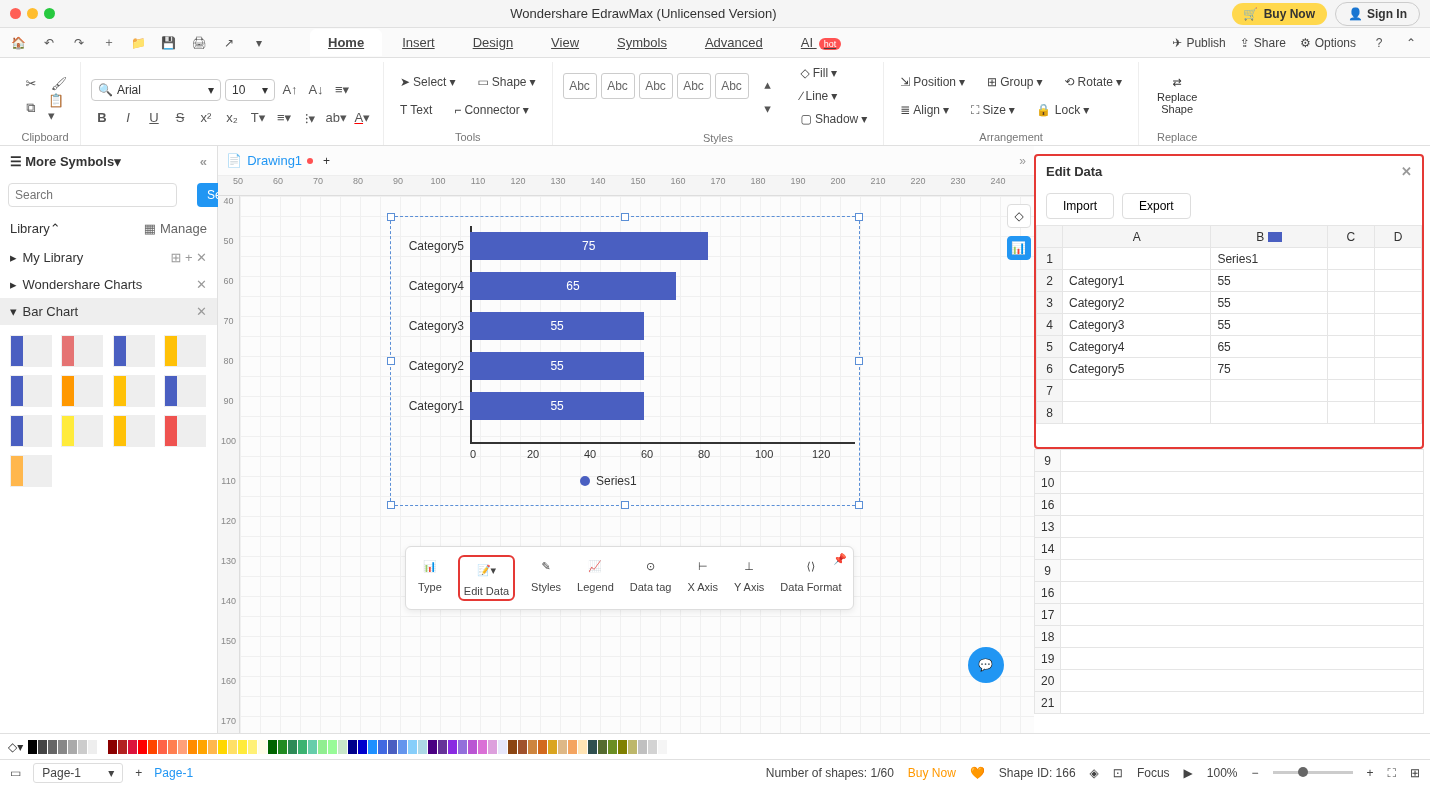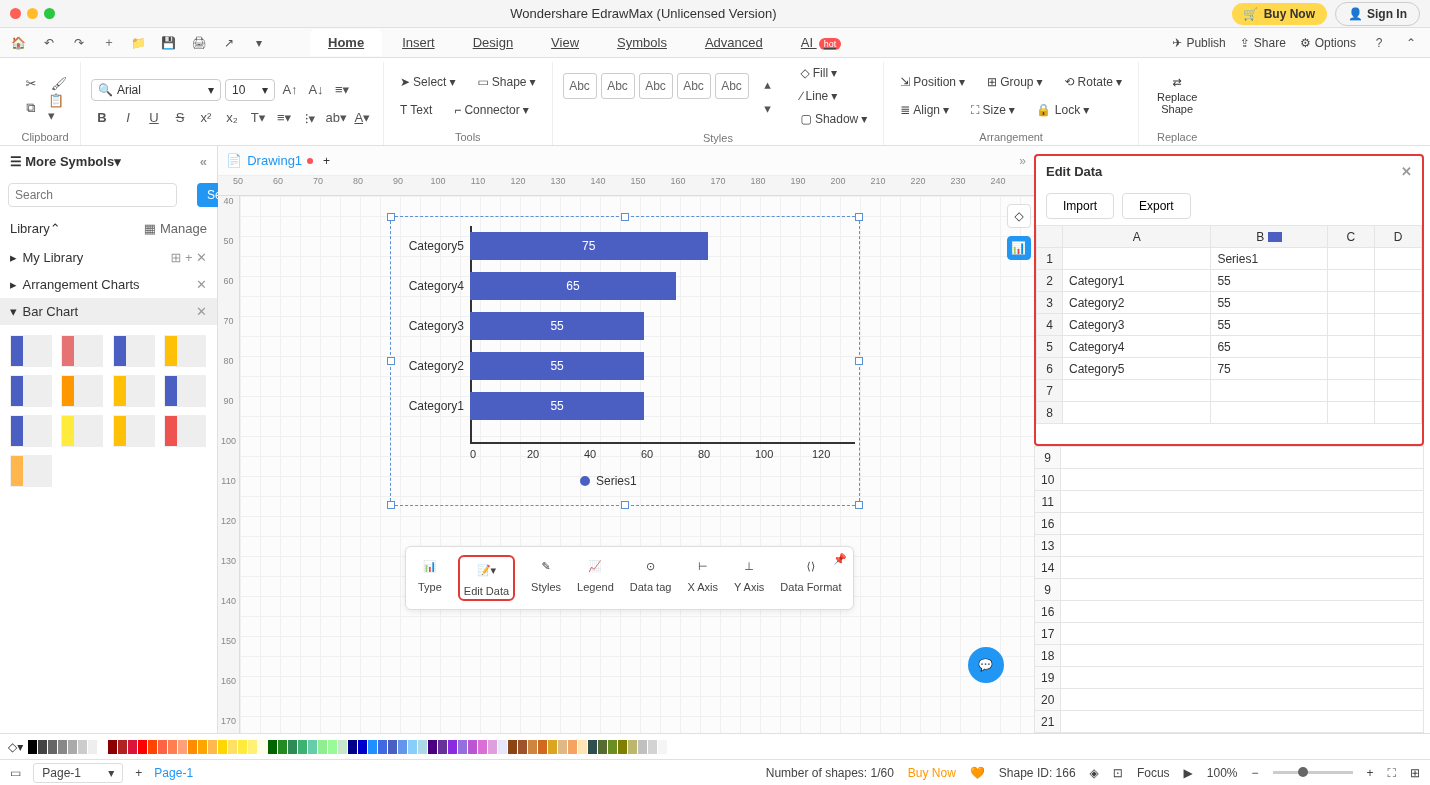--- a/index.html
+++ b/index.html
@@ -325,21 +325,21 @@
           <span>Manage</span>
         </span>
     </div>
     <div class="lib-section">
       <span>▸</span>
       <span>My Library</span>
       <span class="close-x">⊞ + ✕</span>
     </div>
     <div class="lib-section">
       <span>▸</span>
-      <span>Arrangement Charts</span>
+      <span>Wondershare Charts</span>
       <span class="close-x">✕</span>
     </div>
     <div class="lib-section active">
       <span>▾</span>
       <span>Bar Chart</span>
       <span class="close-x">✕</span>
     </div>
     <div class="thumbs">
       <div class="thumb"></div>
       <div class="thumb" style="background:linear-gradient(90deg,#e57373 30%,#eee 30%)"></div>
@@ -588,24 +588,20 @@
     </div>
     <div class="overflow-rows" id="overflowRows">
         <table>
           <tbody>
             <tr>
               <td>9</td>
               <td></td>
             </tr>
             <tr>
               <td>10</td>
-              <td></td>
-            </tr>
-            <tr>
-              <td>11</td>
               <td></td>
             </tr>
             <tr>
               <td>16</td>
               <td></td>
             </tr>
             <tr>
               <td>13</td>
               <td></td>
             </tr>

